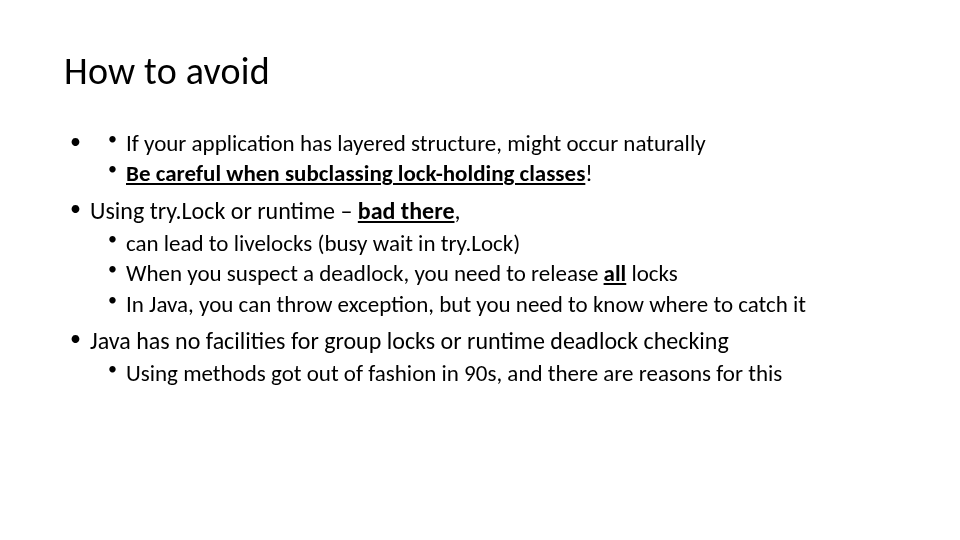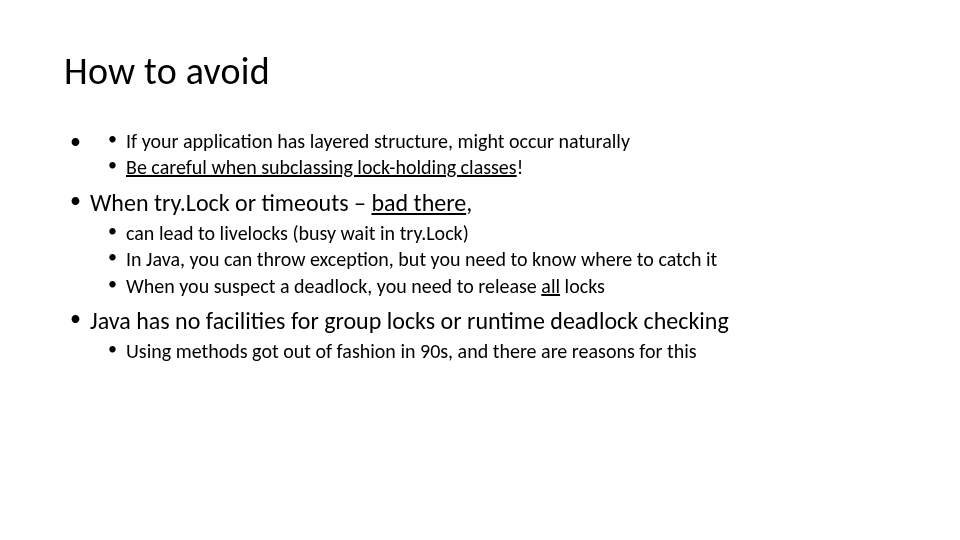--- a/index.html
+++ b/index.html
@@ -28,59 +28,59 @@
   }
   ul.level1 > li::before {
     content: "•";
     position: absolute;
     left: 6px;
     top: 0;
     font-size: 22px;
   }
   ul.level2 {
     list-style: none;
-    font-size: 20px;
+    font-size: 23px;
     margin-top: 2px;
     margin-bottom: 6px;
   }
   ul.level2 > li {
     position: relative;
     padding-left: 36px;
     line-height: 1.32;
   }
   ul.level2 > li::before {
     content: "•";
     position: absolute;
     left: 18px;
     top: 0;
     font-size: 18px;
   }
-  .u { text-decoration: underline; }
+  .u { text-decoration: underline; font-weight: bold; }
 </style>
 </head>
 <body>
 
 <div class="slide">
   <h1 class="title">How to avoid</h1>
 
   <ul class="level1">
 
     <li>
       <ul class="level2">
         <li>If your application has layered structure, might occur naturally</li>
         <li><span></span><span class="u">Be careful when subclassing lock-holding classes</span><span>!</span></li>
       </ul>
     </li>
 
     <li>
-      <span>When try.Lock or timeouts – </span><span class="u">bad there</span><span>,</span>
+      <span>Using try.Lock or runtime – </span><span class="u">bad there</span><span>,</span>
       <ul class="level2">
         <li>can lead to livelocks (busy wait in try.Lock)</li>
+        <li><span>When you suspect a deadlock, you need to release </span><span class="u">all</span><span> locks</span></li>
         <li>In Java, you can throw exception, but you need to know where to catch it</li>
-        <li><span>When you suspect a deadlock, you need to release </span><span class="u">all</span><span> locks</span></li>
       </ul>
     </li>
 
     <li>
       <span>Java has no facilities for group locks or runtime deadlock checking</span>
       <ul class="level2">
         <li>Using methods got out of fashion in 90s, and there are reasons for this</li>
       </ul>
     </li>
 

